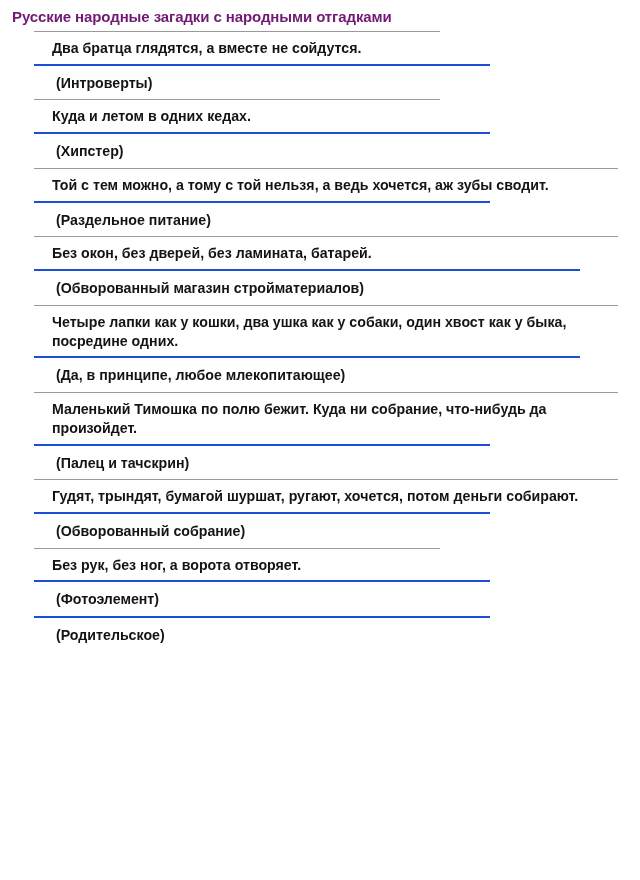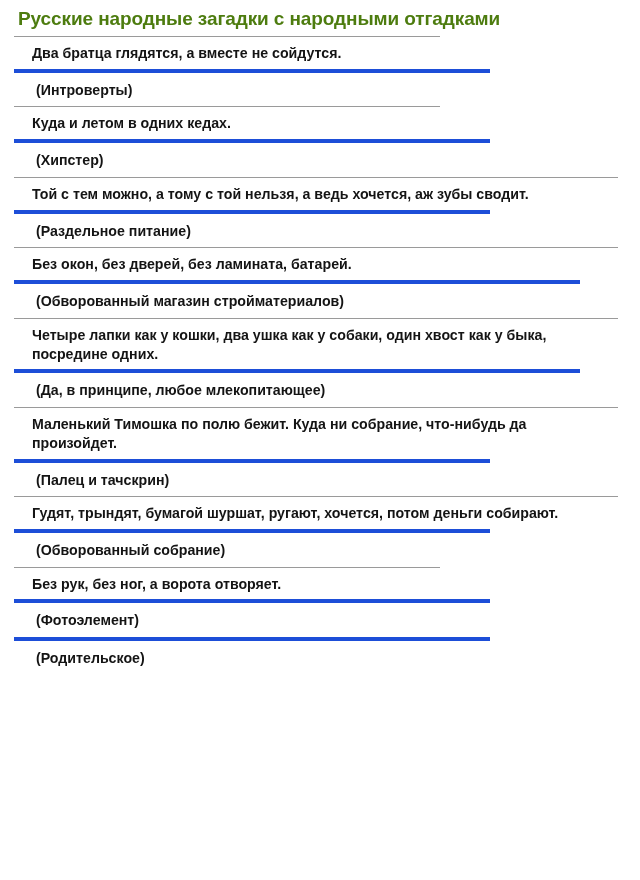--- a/index.html
+++ b/index.html
@@ -15,47 +15,48 @@
     overflow: hidden;
   }
   .page {
     width: 640px;
     height: 880px;
     position: relative;
     box-sizing: border-box;
     padding: 4px 0 0 0;
   }
   .title {
-    font-size: 19px;
+    font-size: 15px;
     font-weight: bold;
-    color: #4d7c0f;
-    padding: 4px 0 6px 18px;
+    color: #701a75;
+    padding: 4px 0 6px 12px;
     letter-spacing: -0.1px;
     white-space: nowrap;
   }
   .entry {
     position: relative;
+    padding-left: 20px;
   }
   .riddle {
     font-size: 14.2px;
     font-weight: bold;
     color: #141414;
     line-height: 1.32;
     padding: 7px 18px 6px 18px;
     border-top: 1px solid #9a9a9a;
     margin: 0 22px 0 14px;
     box-sizing: border-box;
   }
   .answer {
     font-size: 14.2px;
     font-weight: bold;
     color: #141414;
     line-height: 1.32;
     padding: 8px 18px 7px 22px;
-    border-top: 4px solid #1d4ed8;
+    border-top: 2px solid #1d4ed8;
     margin: 0 150px 0 14px;
     box-sizing: border-box;
   }
   .entry.wide-answer .answer {
     margin-right: 60px;
   }
   .entry .riddle.short {
     margin-right: 200px;
   }
 </style>

